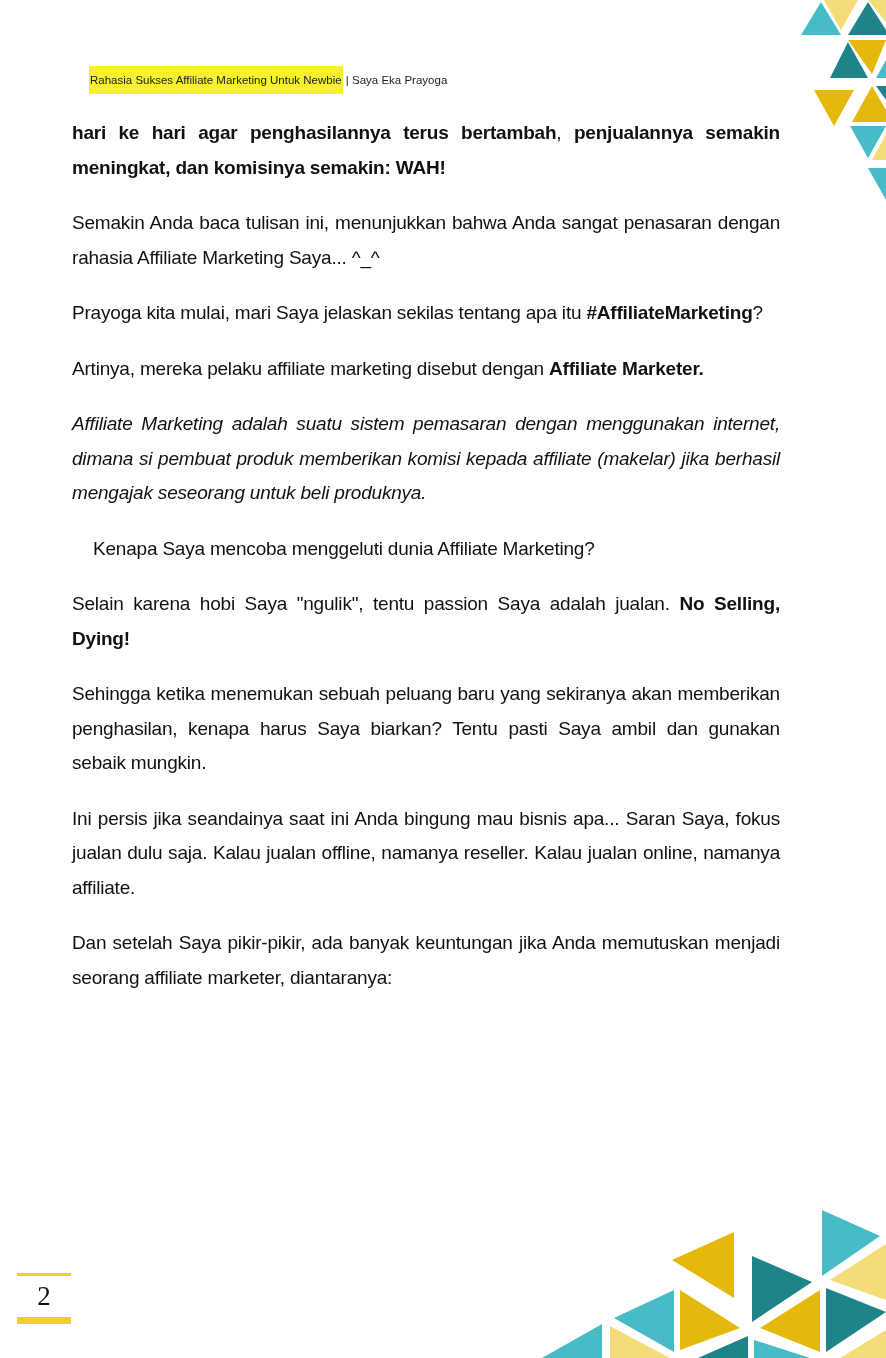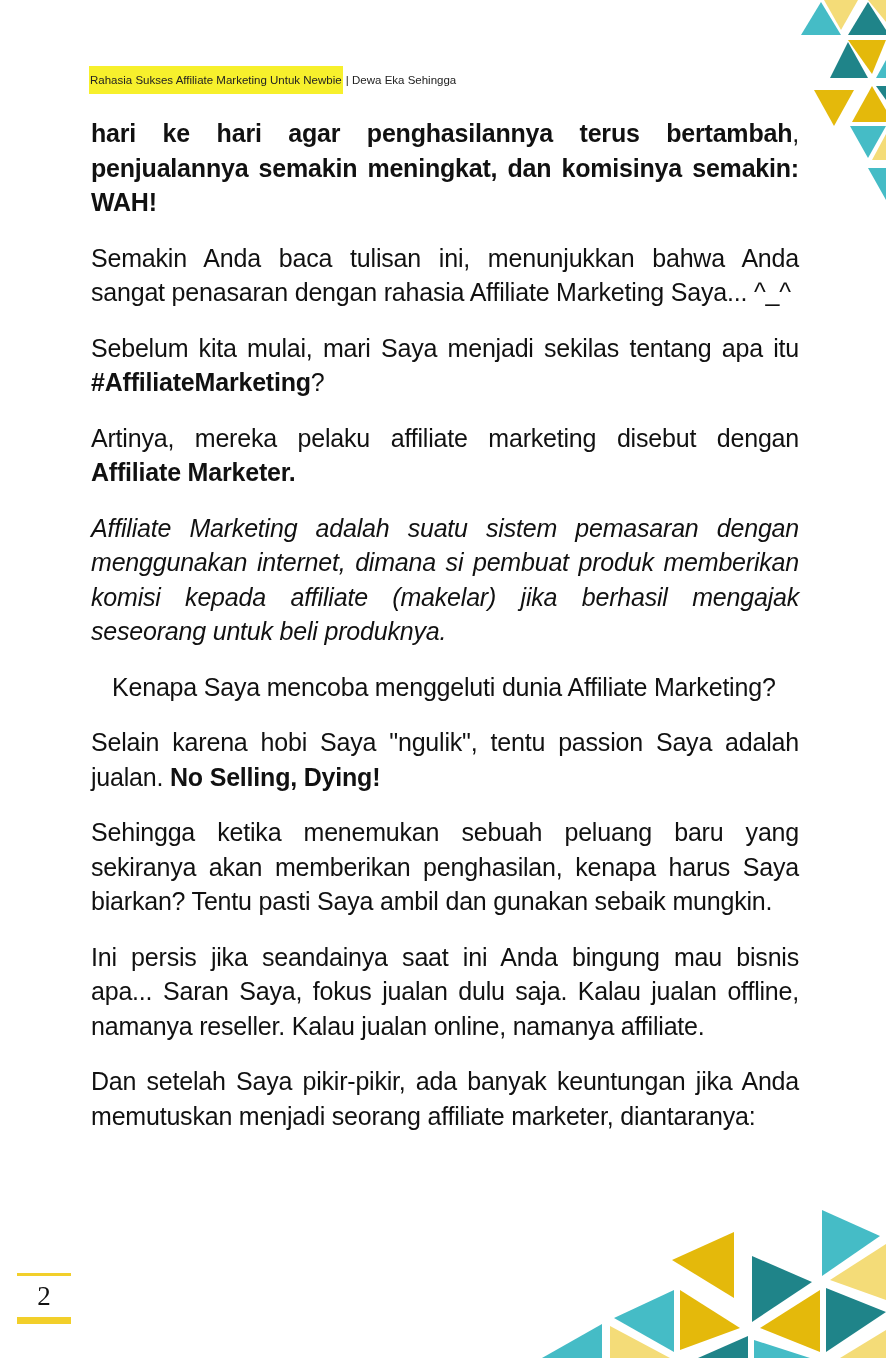--- a/index.html
+++ b/index.html
@@ -9,22 +9,22 @@
     font-family: "Liberation Sans", sans-serif;
   }
   .deco { position: absolute; }
   .header {
     position: absolute; left: 89px; top: 73px;
     font-size: 11.5px; line-height: 14px; color: #222;
     white-space: nowrap;
   }
   .header .hl { background: #f7f02c; padding: 8px 1px; }
   .content {
-    position: absolute; left: 91px; top: 116px; width: 708px;
-    font-size: 25px; line-height: 34.5px; color: #111;
+    position: absolute; left: 72px; top: 116px; width: 708px;
+    font-size: 19px; line-height: 34.5px; color: #111;
     letter-spacing: -0.2px;
   }
   .content p { margin: 0 0 21px 0; text-align: justify; }
   .content p.nojust { text-align: left; margin-left: 21px; }
   .b { font-weight: bold; }
   .i { font-style: italic; }
   .pgbar-top { position: absolute; left: 17px; top: 1273px; width: 54px; height: 3px; background: #f2cf2a; }
   .pgbar-bot { position: absolute; left: 17px; top: 1317px; width: 54px; height: 7px; background: #f2cf2a; }
   .pgnum {
     position: absolute; left: 17px; top: 1280px; width: 54px; text-align: center;
@@ -60,32 +60,32 @@
   <polygon points="224,140 280,158 224,158" fill="#45bcc6"></polygon>
   <polygon points="222,56 282,82 222,122" fill="#1f8489"></polygon>
   <polygon points="230,128 290,90 290,152" fill="#e4b90b"></polygon>
   <polygon points="292,10 350,36 292,76" fill="#45bcc6"></polygon>
   <polygon points="300,80 356,44 356,100" fill="#f4dc78"></polygon>
   <polygon points="296,88 356,112 296,152" fill="#1f8489"></polygon>
   <polygon points="310,158 356,130 356,158" fill="#f4dc78"></polygon>
 </svg>
 
 <div class="header">
-  <span class="hl">Rahasia Sukses Affiliate Marketing Untuk Newbie</span><span> | </span><span>Dewa Eka Sehingga</span>
+  <span class="hl">Rahasia Sukses Affiliate Marketing Untuk Newbie</span><span> | </span><span>Saya Eka Prayoga</span>
 </div>
 
 <div class="content">
   <p>
     <span class="b">hari ke hari agar penghasilannya terus bertambah</span><span>, </span><span class="b">penjualannya semakin meningkat, dan komisinya semakin: WAH!</span>
   </p>
   <p>
     <span>Semakin Anda baca tulisan ini, menunjukkan bahwa Anda sangat penasaran dengan rahasia Affiliate Marketing Saya... ^_^</span>
   </p>
   <p>
-    <span>Sebelum kita mulai, mari Saya menjadi sekilas tentang apa itu </span><span class="b">#AffiliateMarketing</span><span>?</span>
+    <span>Prayoga kita mulai, mari Saya jelaskan sekilas tentang apa itu </span><span class="b">#AffiliateMarketing</span><span>?</span>
   </p>
   <p>
     <span>Artinya, mereka pelaku affiliate marketing disebut dengan </span><span class="b">Affiliate Marketer.</span>
   </p>
   <p>
     <span class="i">Affiliate Marketing adalah suatu sistem pemasaran dengan menggunakan internet, dimana si pembuat produk memberikan komisi kepada affiliate (makelar) jika berhasil mengajak seseorang untuk beli produknya.</span>
   </p>
   <p class="nojust">
     <span>Kenapa Saya mencoba menggeluti dunia Affiliate Marketing?</span>
   </p>

